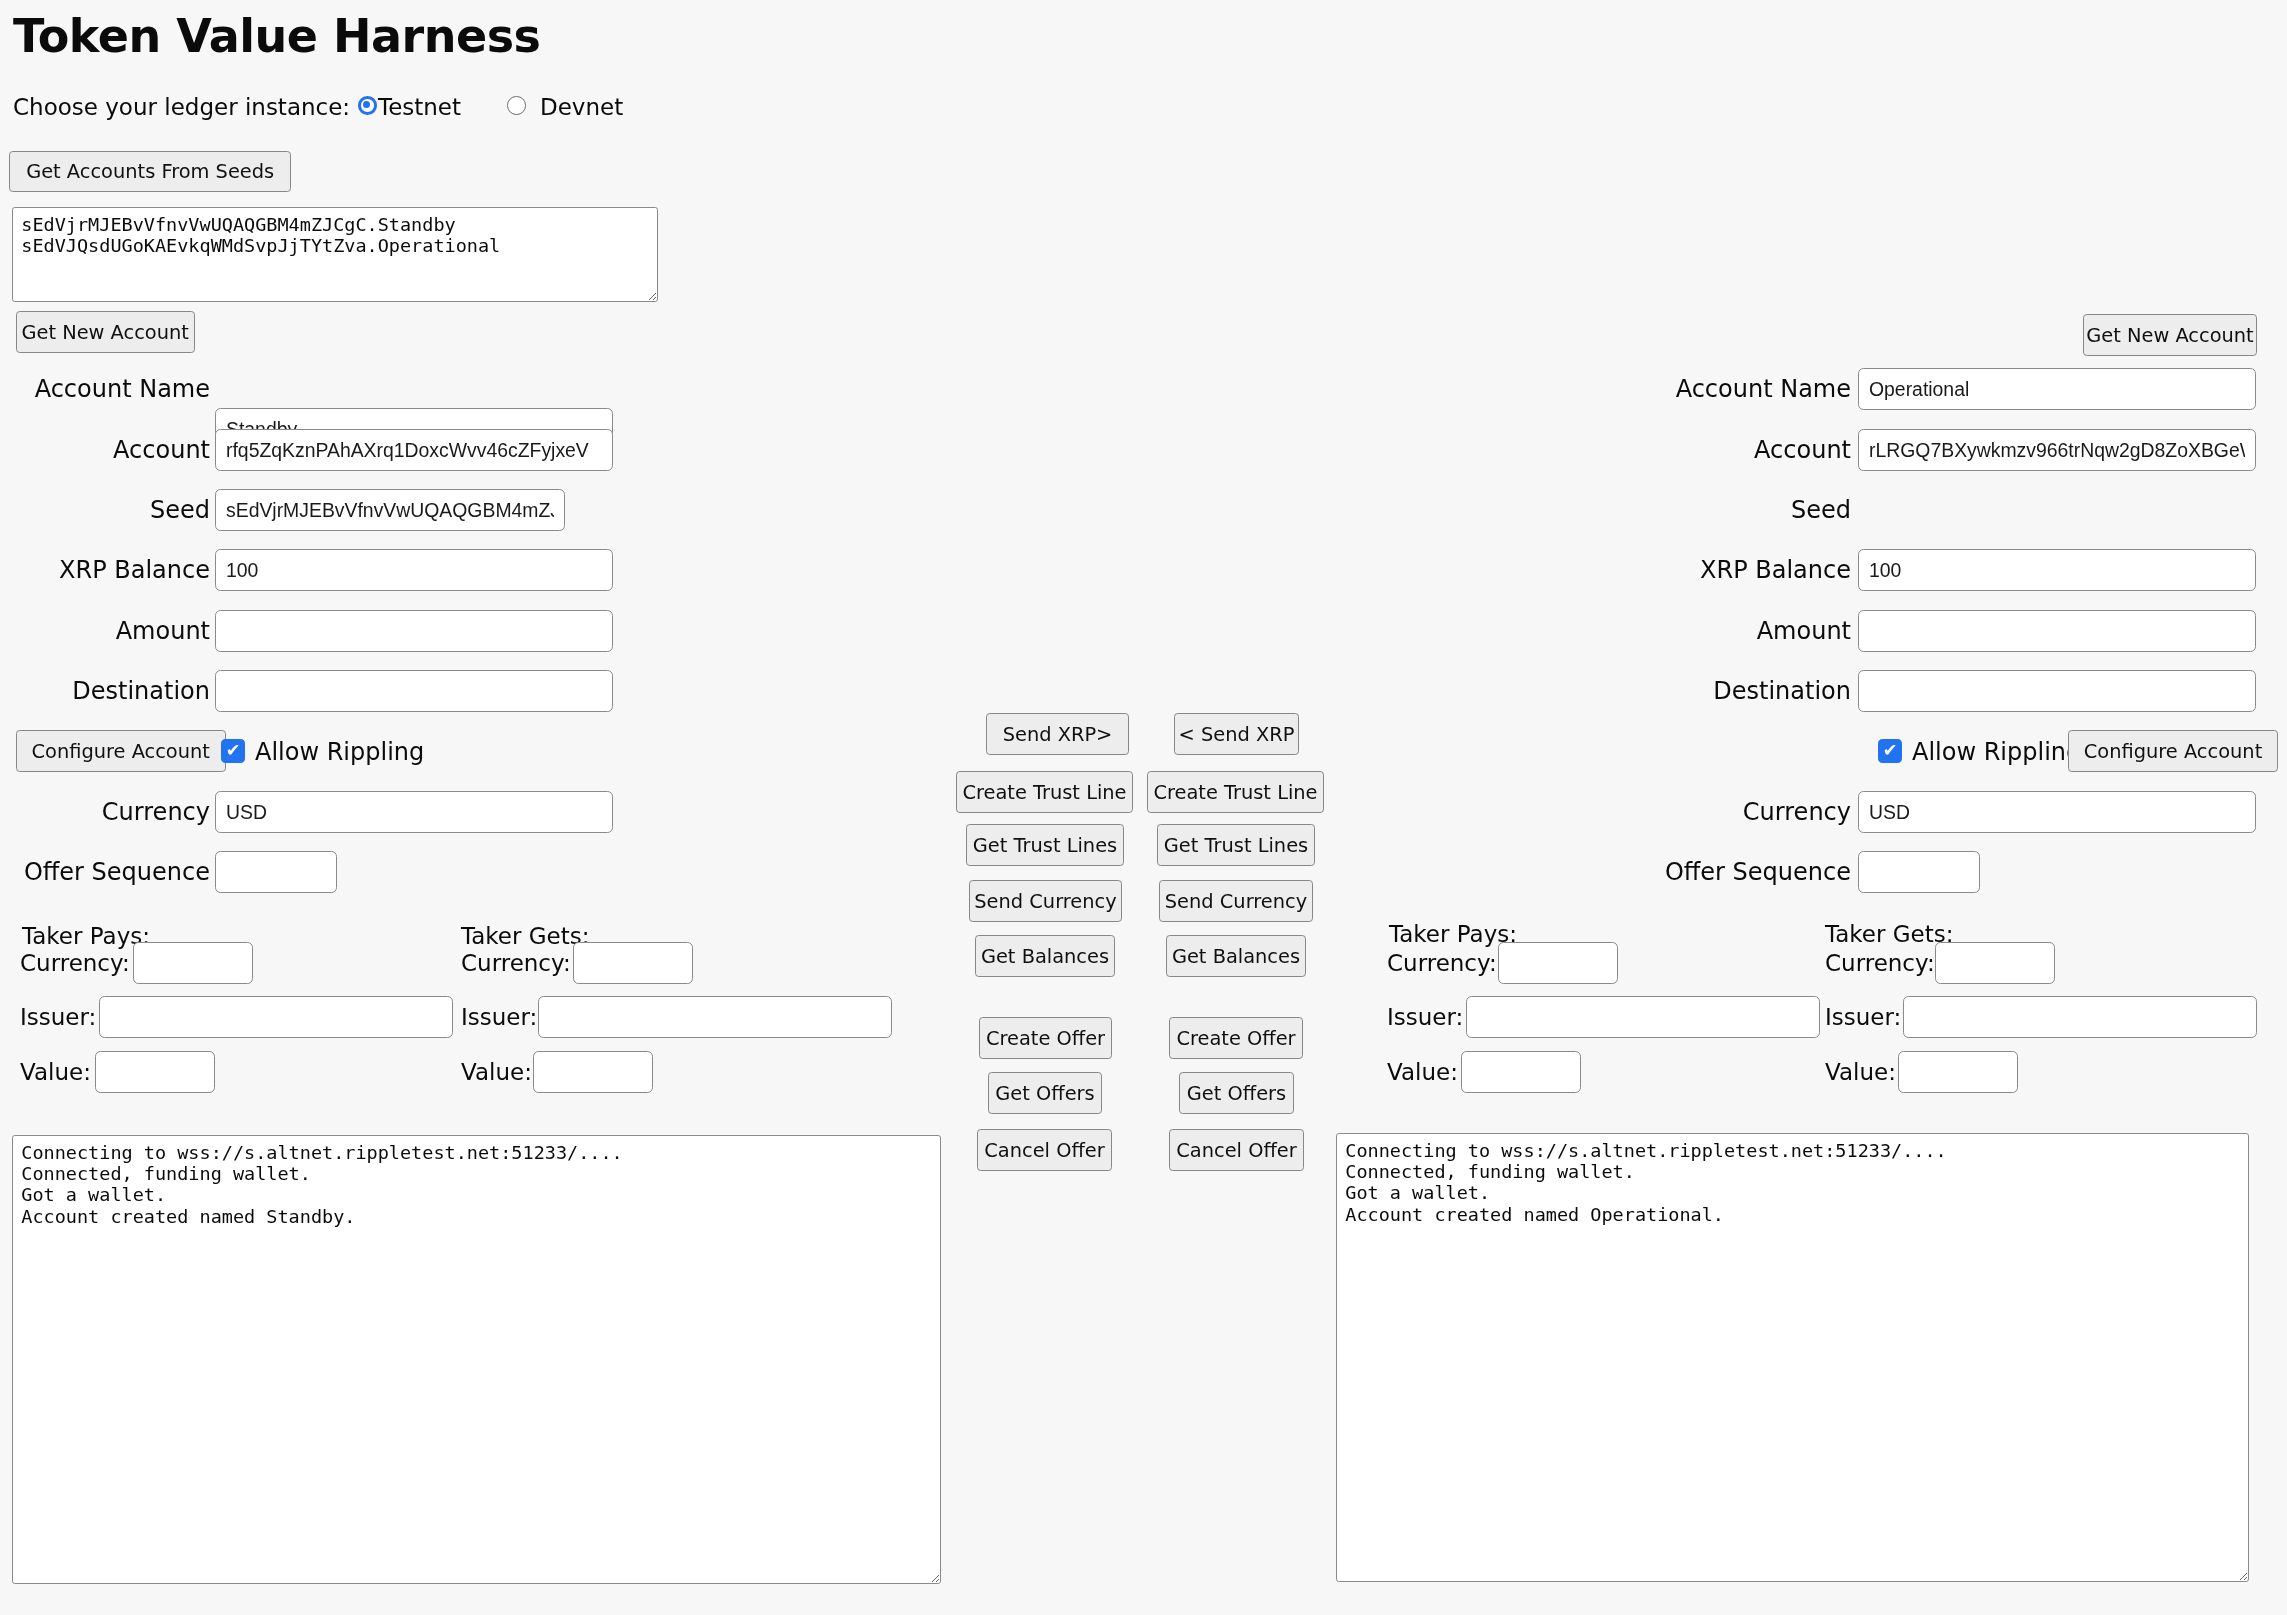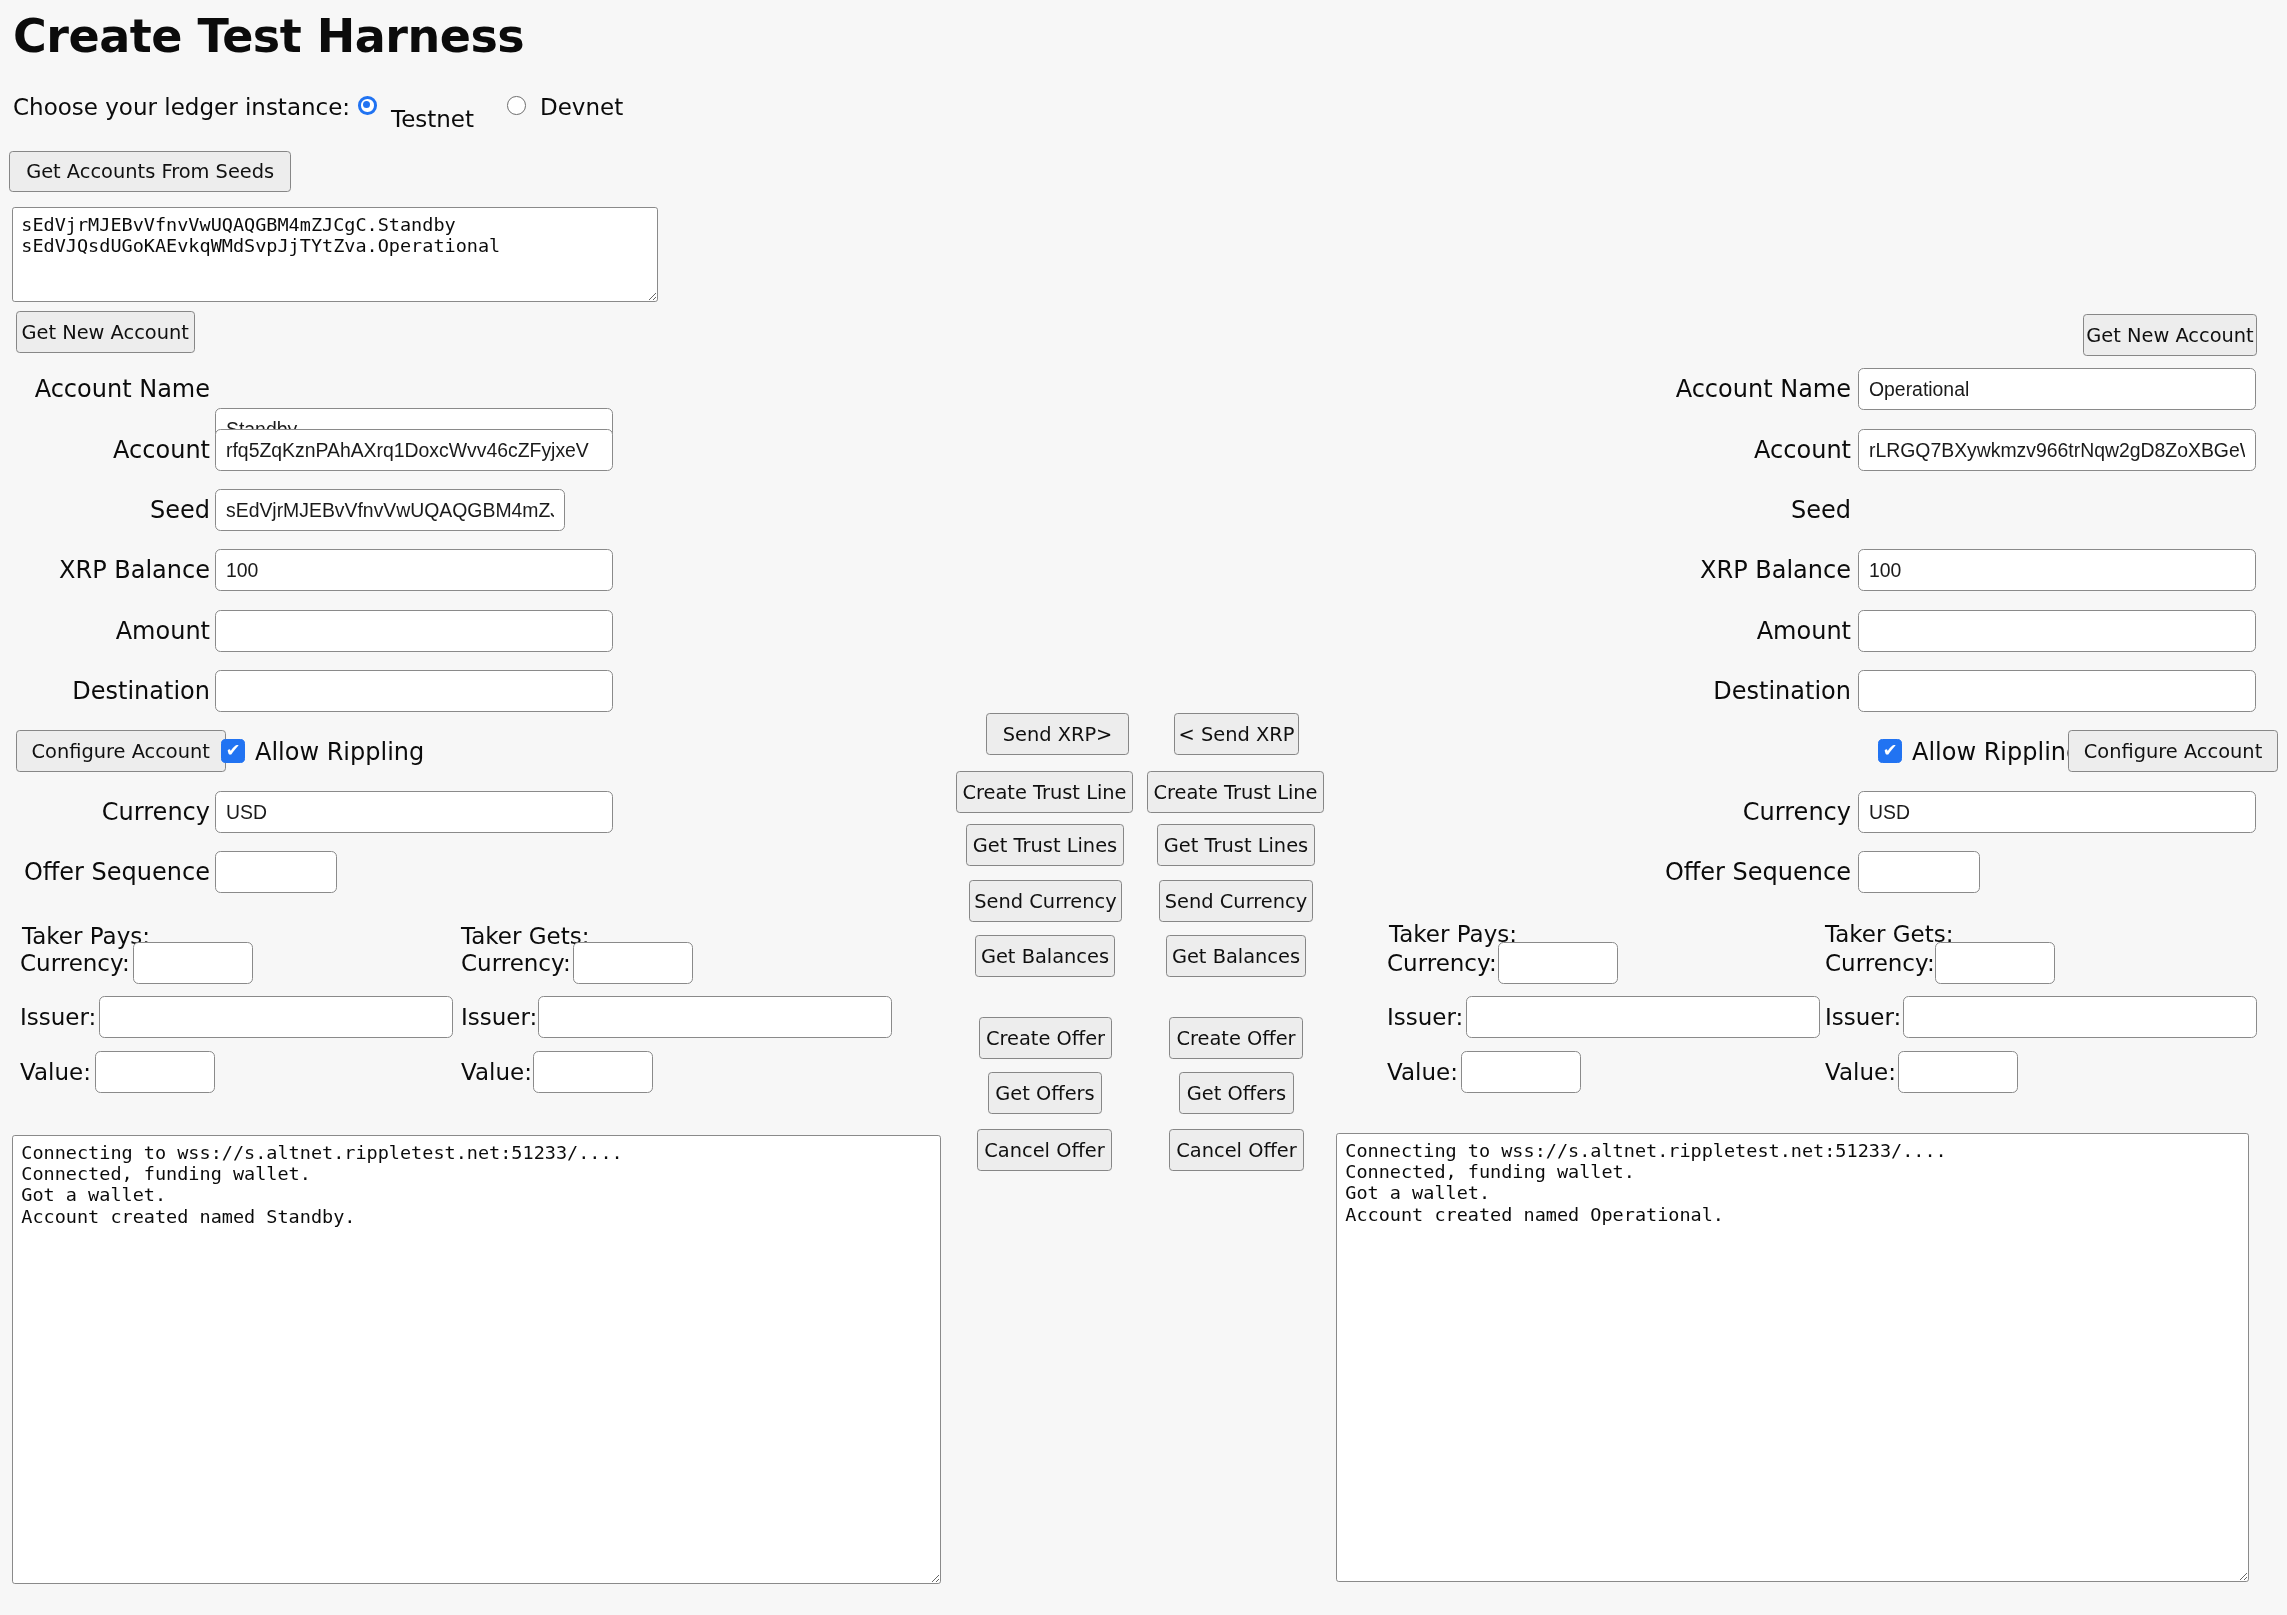--- a/index.html
+++ b/index.html
@@ -54,25 +54,25 @@
   .checkbox.checked { background:var(--accent); border-color:var(--accent); }
   .checkbox.checked::after { content:'✔'; color:#fff; font-size:17.5px; line-height:1; }
 
   .rippling-lbl { font-size:24px; height:24px; line-height:26px; white-space:nowrap; }
 </style>
 </head>
 <body>
 
 <div id="canvas">
 
-  <h1 class="abs title" style="left:13px; top:9.2px;">Create Test Harness</h1>
+  <h1 class="abs title" style="left:13px; top:9.2px;">Token Value Harness</h1>
 
   <div class="abs lbl" style="left:13px; top:94px;">Choose your ledger instance:</div>
   <div class="abs radio checked" style="left:358px; top:96px;"></div>
-  <div class="abs lbl" style="left:391px; top:94px;margin-top:12px;">Testnet</div>
+  <div class="abs lbl" style="left:378px; top:94px;">Testnet</div>
   <div class="abs radio" style="left:507px; top:96px;"></div>
   <div class="abs lbl" style="left:540px; top:94px;">Devnet</div>
 
   <button class="abs btn" style="left:9.2px; top:151px; width:282px; height:41px;">Get Accounts From Seeds</button>
   <textarea class="abs mono" style="left: 12px; top: 207px; width: 646px; height: 95px;" spellcheck="false">sEdVjrMJEBvVfnvVwUQAQGBM4mZJCgC.Standby
 sEdVJQsdUGoKAEvkqWMdSvpJjTYtZva.Operational</textarea>
 
   <button class="abs btn" style="left:15.7px; top:311px; width:179px; height:42px;">Get New Account</button>
   <button class="abs btn" style="left:2083px; top:314px; width:174px; height:42px;">Get New Account</button>
 

